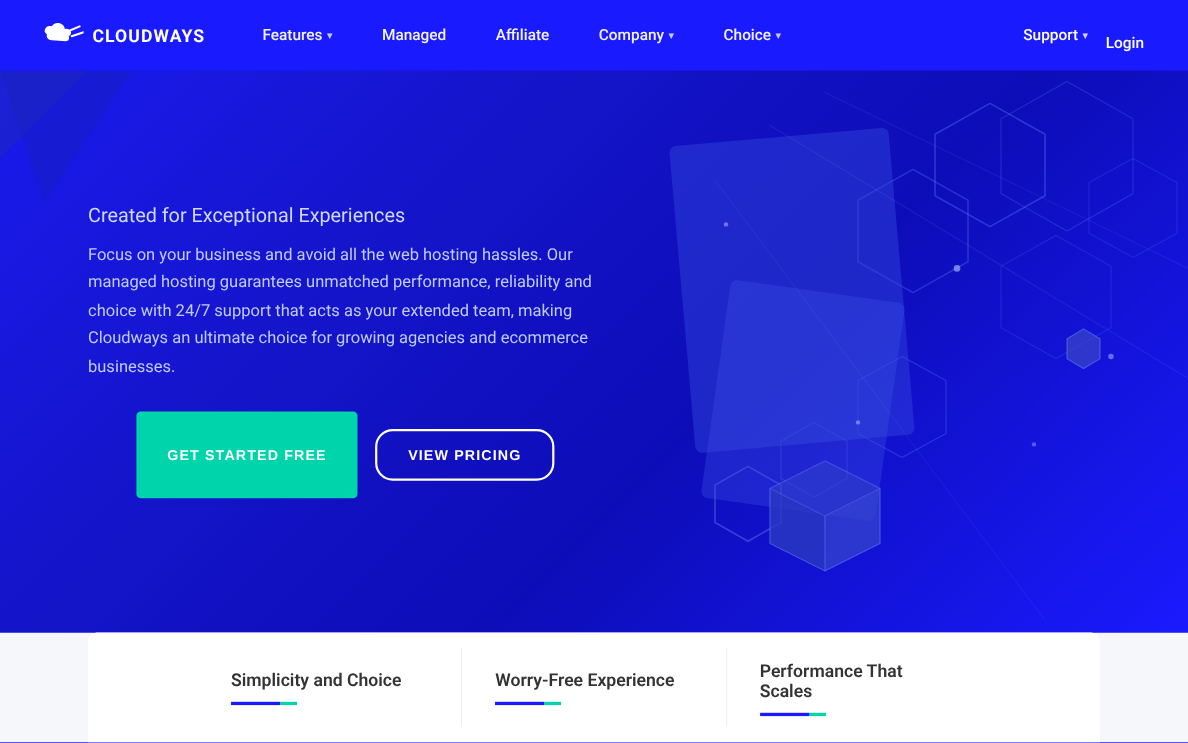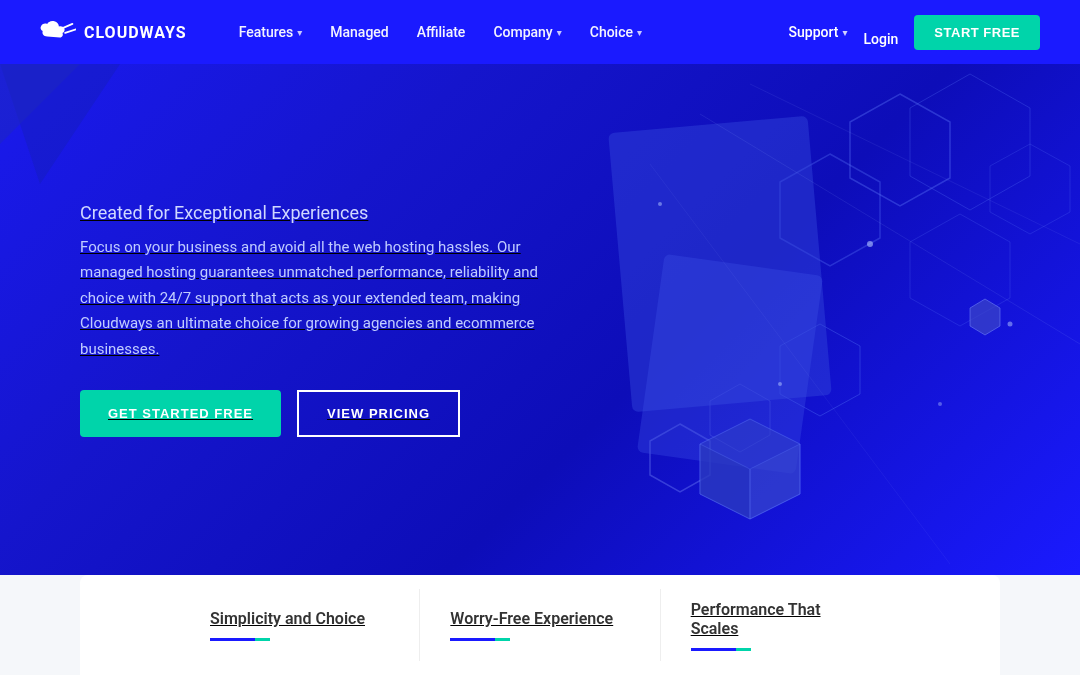--- a/index.html
+++ b/index.html
@@ -38,21 +38,21 @@
     .logo-text {
       color: #ffffff;
       font-size: 16px;
       font-weight: 700;
       letter-spacing: 1px;
     }
 
     .nav-links {
       display: flex;
       align-items: flex-end;
-      gap: 4px;
+      gap: 21px;
       flex: 1;
     }
 
     .nav-link {
       color: #ffffff;
       font-size: 14px;
       font-weight: 500;
       padding: 8px 12px;
       cursor: pointer;
       display: flex;
@@ -105,21 +105,20 @@
 
     
     .hero {
       position: relative;
       width: 100%;
       height: 511px;
       background: linear-gradient(135deg, #1a1aee 0%, #1515cc 30%, #0d0db8 60%, #1a1aff 100%);
       overflow: hidden;
       display: flex;
       align-items: center;
-      text-decoration: underline;
     }
 
     
     .bg-shapes {
       position: absolute;
       top: 0; left: 0; right: 0; bottom: 0;
       pointer-events: none;
     }
 
     .hero-content {
@@ -156,36 +155,37 @@
       display: flex;
       gap: 16px;
       align-items: center;
     }
 
     .btn-get-started {
       background: #00d4aa;
       color: #ffffff;
       font-size: 13px;
       font-weight: 700;
-      padding: 16px 28px;
+      padding: 32px 28px;
       border: none;
       border-radius: 4px;
       cursor: pointer;
       letter-spacing: 1px;
       text-transform: uppercase;
+      margin-left: 44px;
     }
 
     .btn-view-pricing {
       background: transparent;
       color: #ffffff;
       font-size: 13px;
       font-weight: 700;
       padding: 14px 28px;
       border: 2px solid #ffffff;
-      border-radius: 0;
+      border-radius: 16px;
       cursor: pointer;
       letter-spacing: 1px;
       text-transform: uppercase;
     }
 
     
     .cards-section {
       background: #ffffff;
       height: 100px;
       display: flex;
@@ -194,21 +194,20 @@
       border-radius: 8px 8px 0 0;
       margin: 0 40px;
       position: relative;
       z-index: 5;
     }
 
     .card-item {
       flex: 1;
       padding: 20px 30px;
       border-right: 1px solid #eee;
-      text-decoration: underline;
     }
 
     .card-item:last-child { border-right: none; }
 
     .card-title {
       font-size: 16px;
       font-weight: 600;
       color: #333;
       margin-bottom: 10px;
     }
@@ -266,21 +265,20 @@
   </div>
 
   <div class="nav-right">
     <div class="nav-support">
       <span>Support</span>
       <span class="nav-chevron">▾</span>
     </div>
     <div class="nav-login">
       <span>Login</span>
     </div>
-    <button class="btn-start-free">START FREE</button>
   </div>
 </nav>
 
 <section class="hero">
 
   <div class="bg-shapes">
     <svg width="1080" height="511" viewBox="0 0 1080 511" fill="none" xmlns="http://www.w3.org/2000/svg" style="position:absolute;top:0;left:0;">
 
       <polygon points="900,30 950,58 950,114 900,142 850,114 850,58" stroke="rgba(100,130,255,0.35)" stroke-width="1.5" fill="none"></polygon>
       <polygon points="970,10 1030,44 1030,112 970,146 910,112 910,44" stroke="rgba(100,130,255,0.25)" stroke-width="1" fill="none"></polygon>

